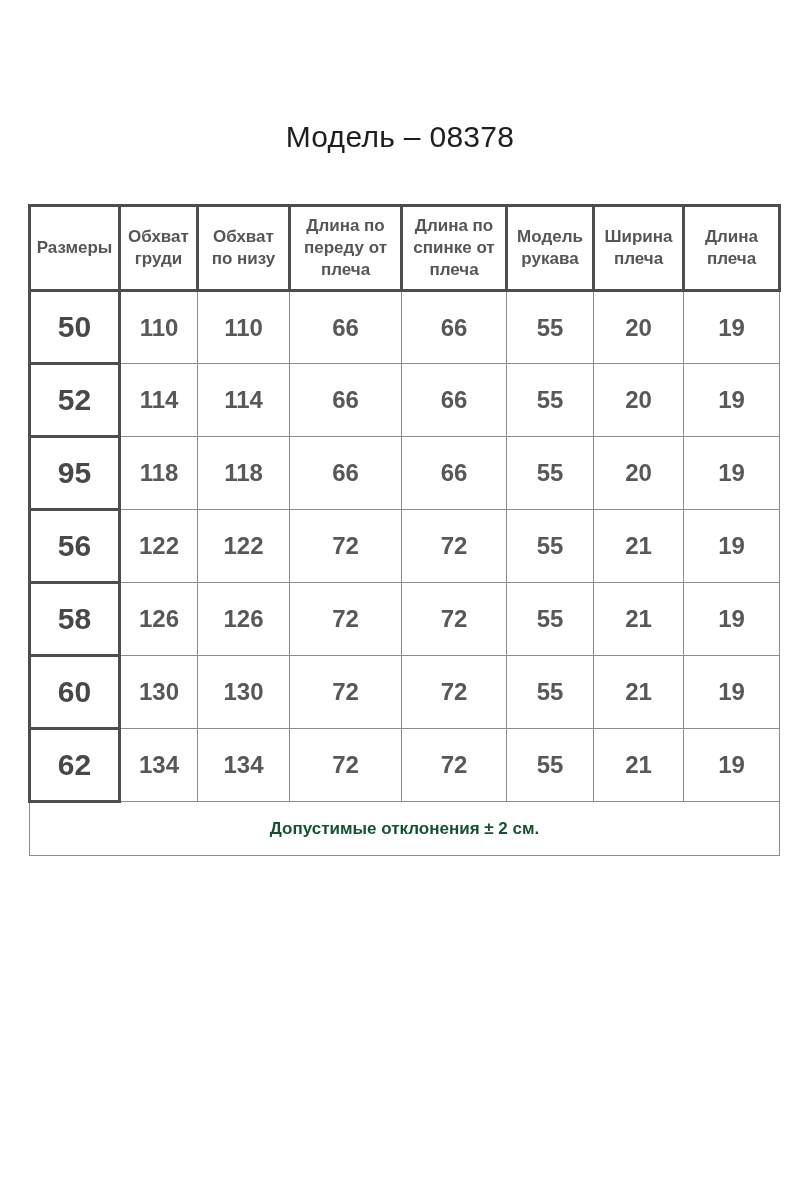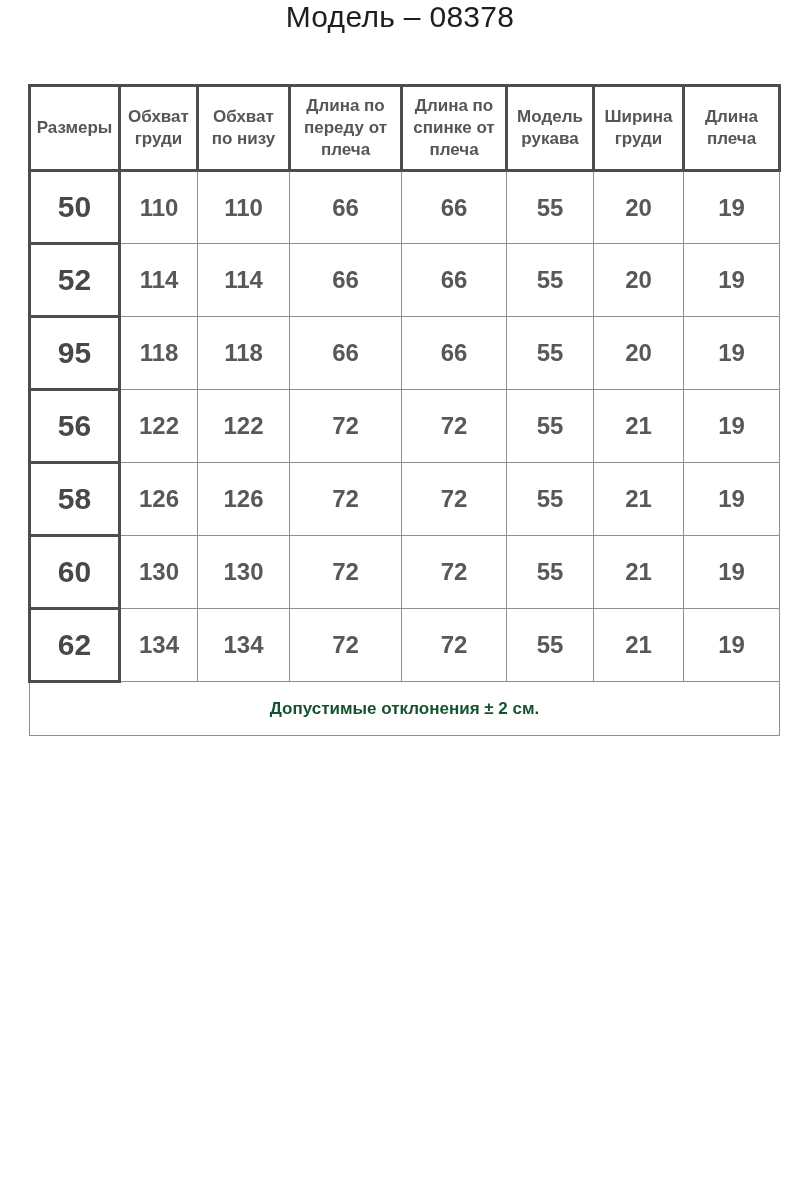--- a/index.html
+++ b/index.html
@@ -8,21 +8,22 @@
     padding: 0;
     background: #ffffff;
   }
   body {
     width: 800px;
     height: 1200px;
     font-family: "Liberation Sans", sans-serif;
     position: relative;
   }
   .page-title {
-    margin: 0;
+    margin: 14px;
+    padding-top: 106px;
     text-align: center;
     font-size: 30px;
     font-weight: 400;
     color: #1e1e1e;
     letter-spacing: 0.3px;
   }
   table.size-table {
     border-collapse: collapse;
     table-layout: fixed;
     width: 750px;
@@ -83,21 +84,21 @@
       <col style="width:96px">
     </colgroup>
     <thead>
       <tr>
         <th class="header-cell">Размеры</th>
         <th class="header-cell">Обхват груди</th>
         <th class="header-cell">Обхват по низу</th>
         <th class="header-cell">Длина по переду от плеча</th>
         <th class="header-cell">Длина по спинке от плеча</th>
         <th class="header-cell">Модель рукава</th>
-        <th class="header-cell">Ширина груди</th>
+        <th class="header-cell">Ширина плеча</th>
         <th class="header-cell">Длина плеча</th>
       </tr>
     </thead>
     <tbody>
       <tr>
         <td class="size-cell">50</td>
         <td class="value-cell">110</td>
         <td class="value-cell">110</td>
         <td class="value-cell">66</td>
         <td class="value-cell">66</td>

